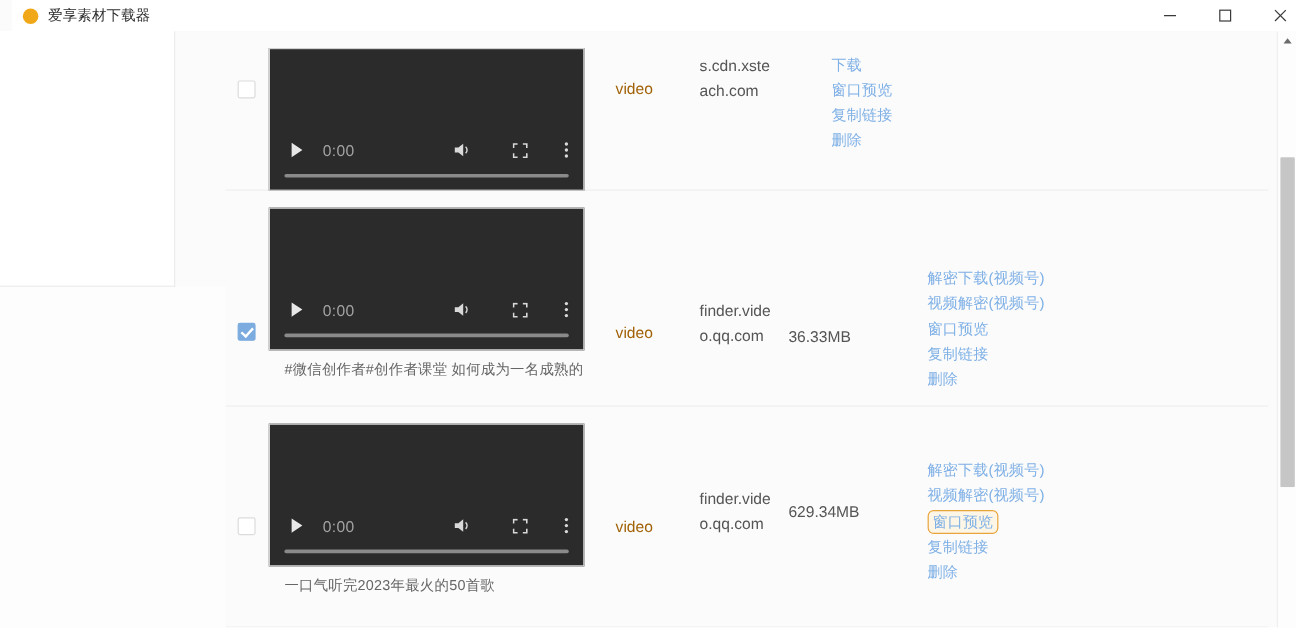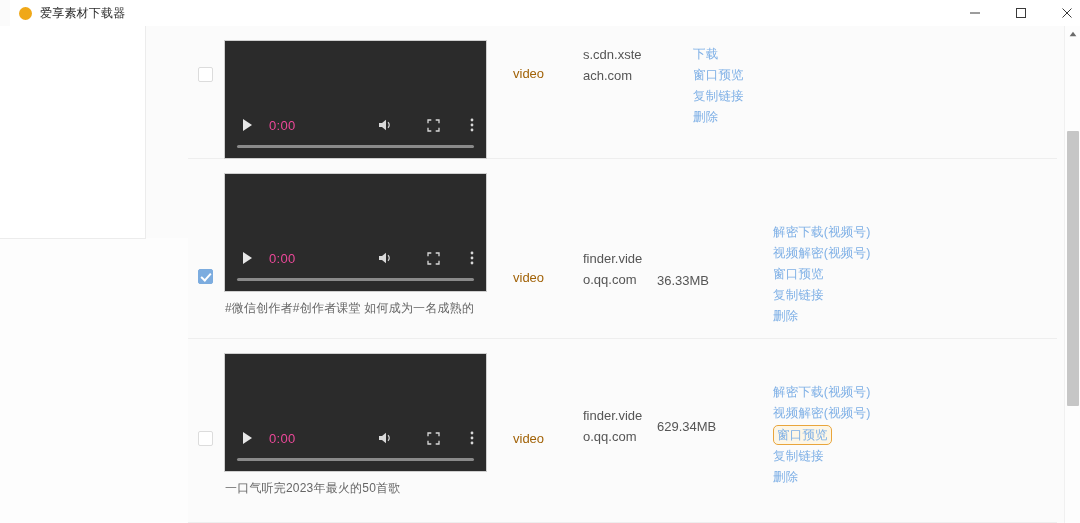--- a/index.html
+++ b/index.html
@@ -167,21 +167,21 @@
     width: 0; height: 0;
     border-left: 9px solid #e8e8e8;
     border-top: 6px solid transparent;
     border-bottom: 6px solid transparent;
     margin-left: 18px;
     flex: none;
   }
   .vc-time {
     margin-left: 17px;
     font-size: 13px;
-    color: #ec4899;
+    color: #a3a3a3;
     letter-spacing: .3px;
     flex: none;
   }
   .vc-gap { flex: 1 1 auto; }
   .vc-icon {
     flex: none;
     display: flex;
     align-items: center;
     justify-content: center;
     color: #d9d9d9;
@@ -193,21 +193,21 @@
     position: absolute;
     left: 12px;
     right: 12px;
     bottom: 10px;
     height: 3px;
     background: #8a8a8a;
     border-radius: 2px;
   }
   .caption {
     margin-top: 8px;
-    margin-left: 2px;
+    margin-left: 14px;
     font-size: 12px;
     color: #666666;
     white-space: nowrap;
     letter-spacing: .2px;
   }
 
   
   .col-type {
     width: 70px;
     flex: none;

